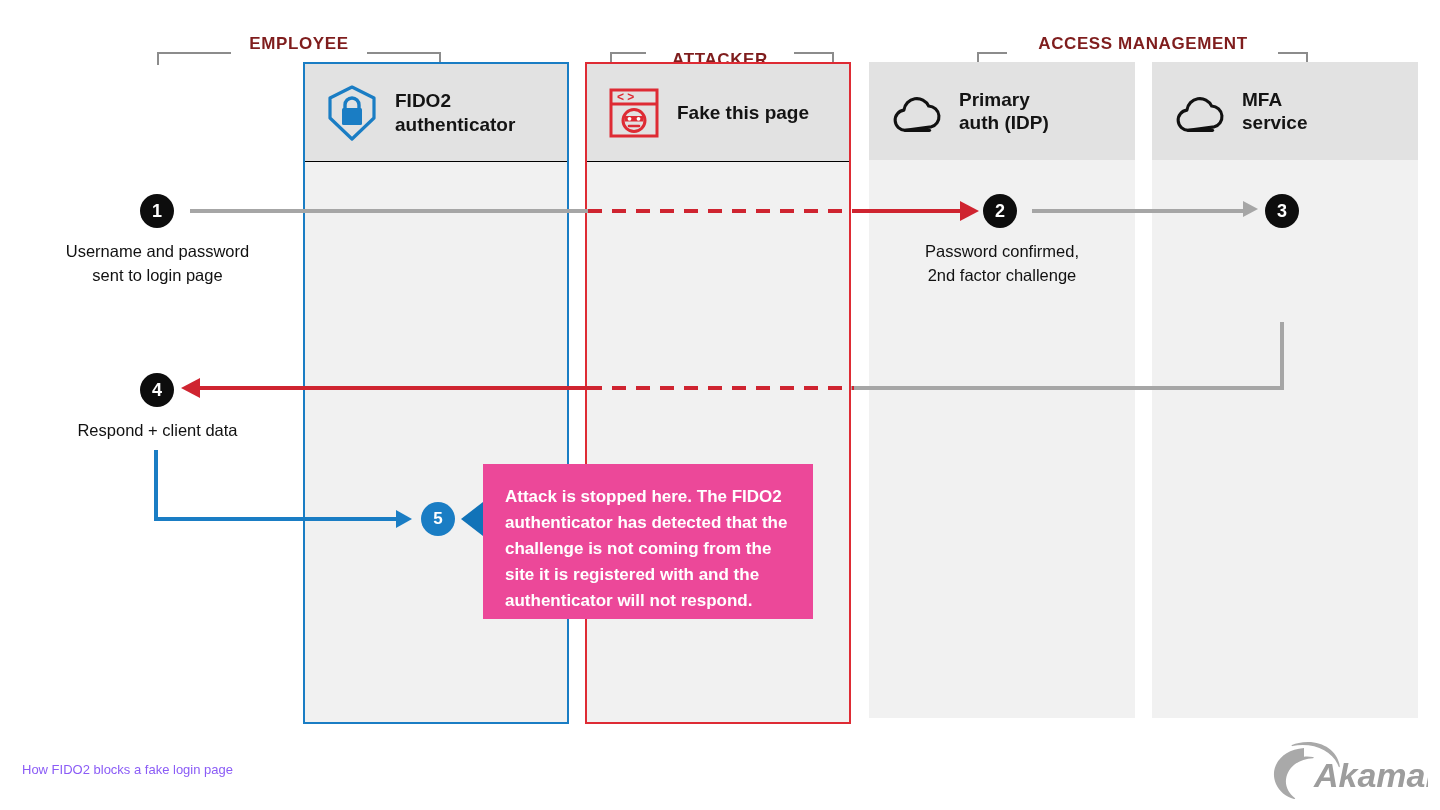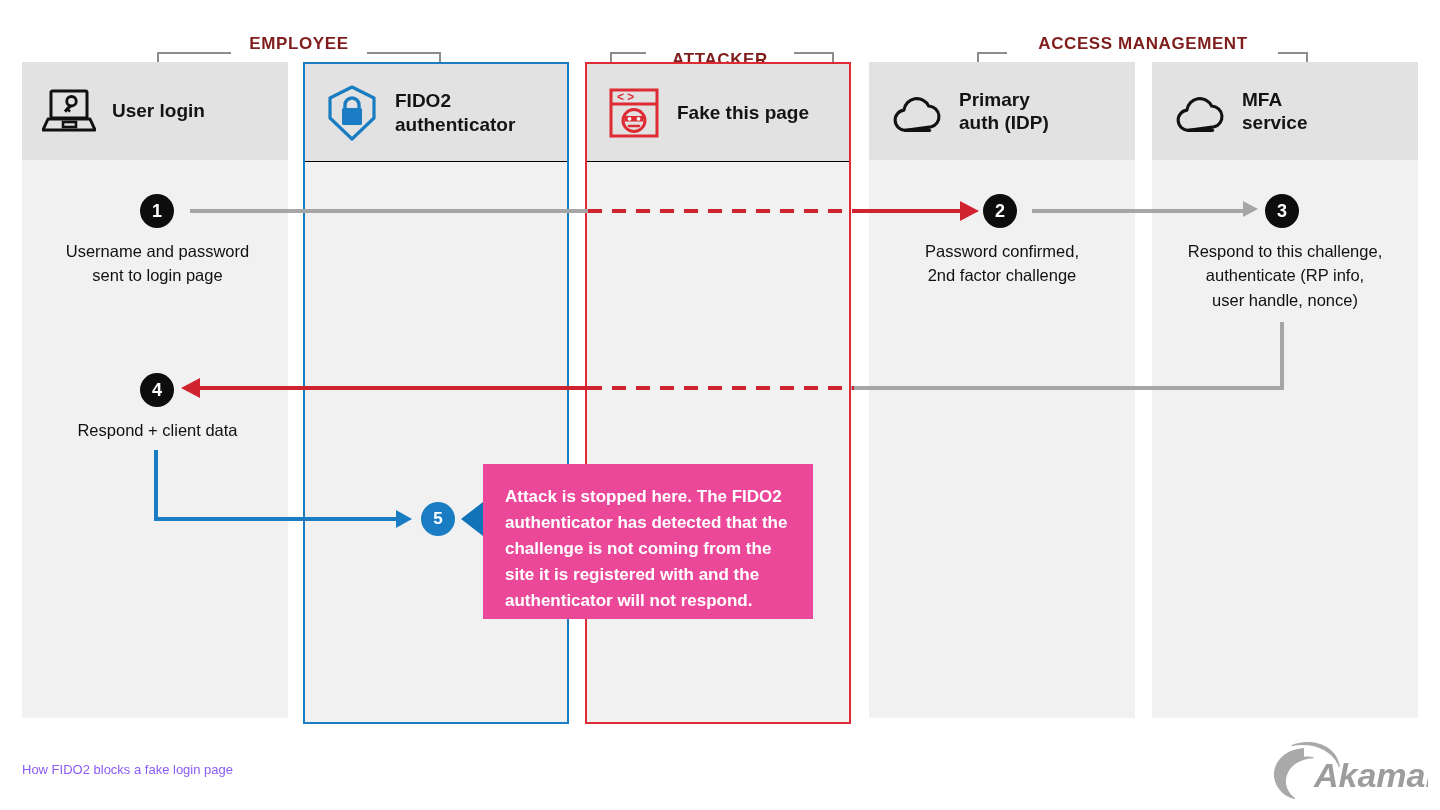--- a/index.html
+++ b/index.html
@@ -208,36 +208,20 @@
   <div class="bracket-line" style="left:794px; top:52px; width:40px;"></div>
   <div class="bracket-tick" style="left:610px; top:52px; height:13px;"></div>
   <div class="bracket-tick" style="left:832px; top:52px; height:13px;"></div>
 
   <div class="bracket-label" style="left:1012px; top:34px; width:262px;">ACCESS MANAGEMENT</div>
   <div class="bracket-line" style="left:977px; top:52px; width:30px;"></div>
   <div class="bracket-line" style="left:1278px; top:52px; width:30px;"></div>
   <div class="bracket-tick" style="left:977px; top:52px; height:13px;"></div>
   <div class="bracket-tick" style="left:1306px; top:52px; height:13px;"></div>
 
-  <div class="col plain" style="left:22px; width:266px;">
-    <div class="col-head">
-      <span class="icon-box">
-        <svg width="54" height="44" viewBox="0 0 54 44">
-          <rect x="9" y="2" width="36" height="27" rx="1.5" fill="none" stroke="#111" stroke-width="3"></rect>
-          <g fill="#111" transform="translate(20,7) scale(0.95)">
-            <circle cx="10" cy="5.5" r="5" fill="none" stroke="#111" stroke-width="3"></circle>
-            <path d="M7.6 9 L2 15.2 l2.4 2.4 l1.6 -1.8 l1.6 1.6 l1.8 -1.8 l-1.6 -1.6 l2.1 -2.2 z"></path>
-          </g>
-          <path d="M6 30 L48 30 L53 41 L1 41 Z" fill="none" stroke="#111" stroke-width="3" stroke-linejoin="round"></path>
-          <rect x="21" y="33" width="13" height="5" fill="none" stroke="#111" stroke-width="2.6"></rect>
-        </svg>
-      </span>
-      <span class="col-title">User login</span>
-    </div>
-  </div>
 
   <div class="col bordered blue" style="left:303px; width:266px;">
     <div class="col-head">
       <span class="icon-box">
         <svg width="54" height="58" viewBox="0 0 54 58">
           <path d="M27 3 L49 14 L49 34 L27 55 L5 34 L5 14 Z" fill="none" stroke="#1a7dc4" stroke-width="3.2" stroke-linejoin="round"></path>
           <path d="M20 25 v-4 a7 7 0 0 1 14 0 v4" fill="none" stroke="#1a7dc4" stroke-width="3.4"></path>
           <rect x="17" y="24" width="20" height="17" rx="1.5" fill="#1a7dc4"></rect>
         </svg>
       </span>
@@ -302,23 +286,20 @@
 sent to login page</div>
 
   <div class="hline gray" style="left:1032px; top:209px; width:215px;"></div>
   <div class="arrow right-gray" style="left:1243px; top:201px;"></div>
 
   <div class="badge dark" style="left:983px; top:194px;">2</div>
   <div class="caption" style="left:872px; top:239px; width:260px;">Password confirmed,
 2nd factor challenge</div>
 
   <div class="badge dark" style="left:1265px; top:194px;">3</div>
-  <div class="caption" style="left:1155px; top:239px; width:260px;">Respond to this challenge,
-authenticate (RP info,
-user handle, nonce)</div>
 
   <div class="vline gray" style="left:1280px; top:322px; height:68px;"></div>
 
   <div class="hline gray" style="left:851px; top:386px; width:433px;"></div>
 
   <div class="dashed-red" style="left:588px; top:386px; width:266px;"></div>
 
   <div class="hline red" style="left:200px; top:386px; width:390px;"></div>
   <div class="arrow left-red" style="left:181px; top:378px;"></div>
 

